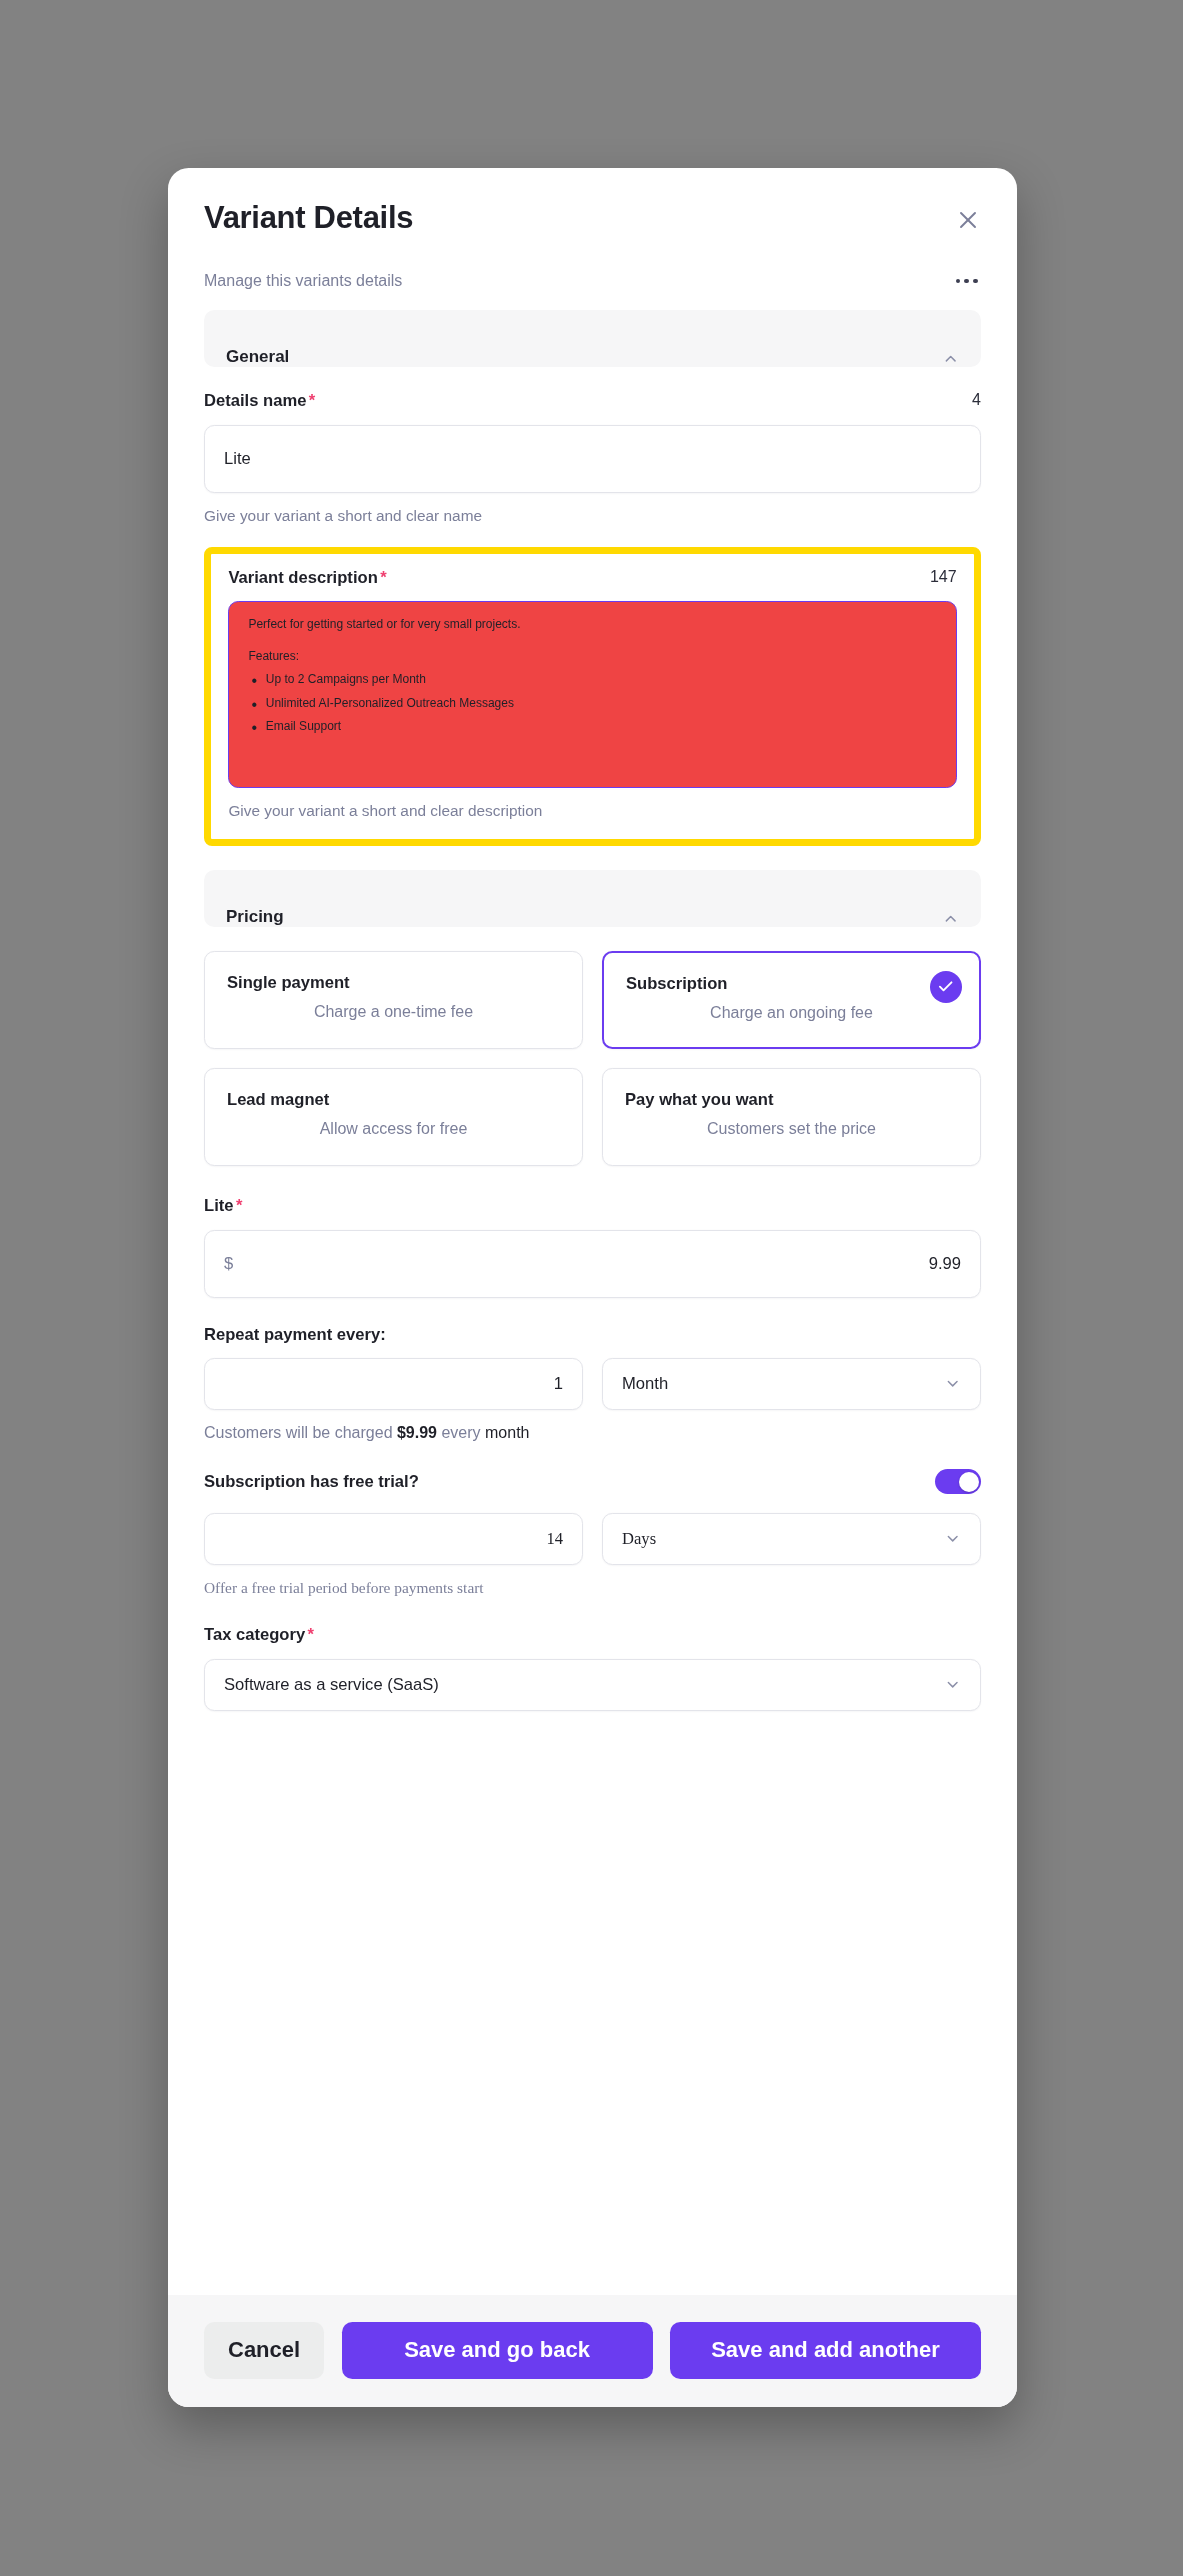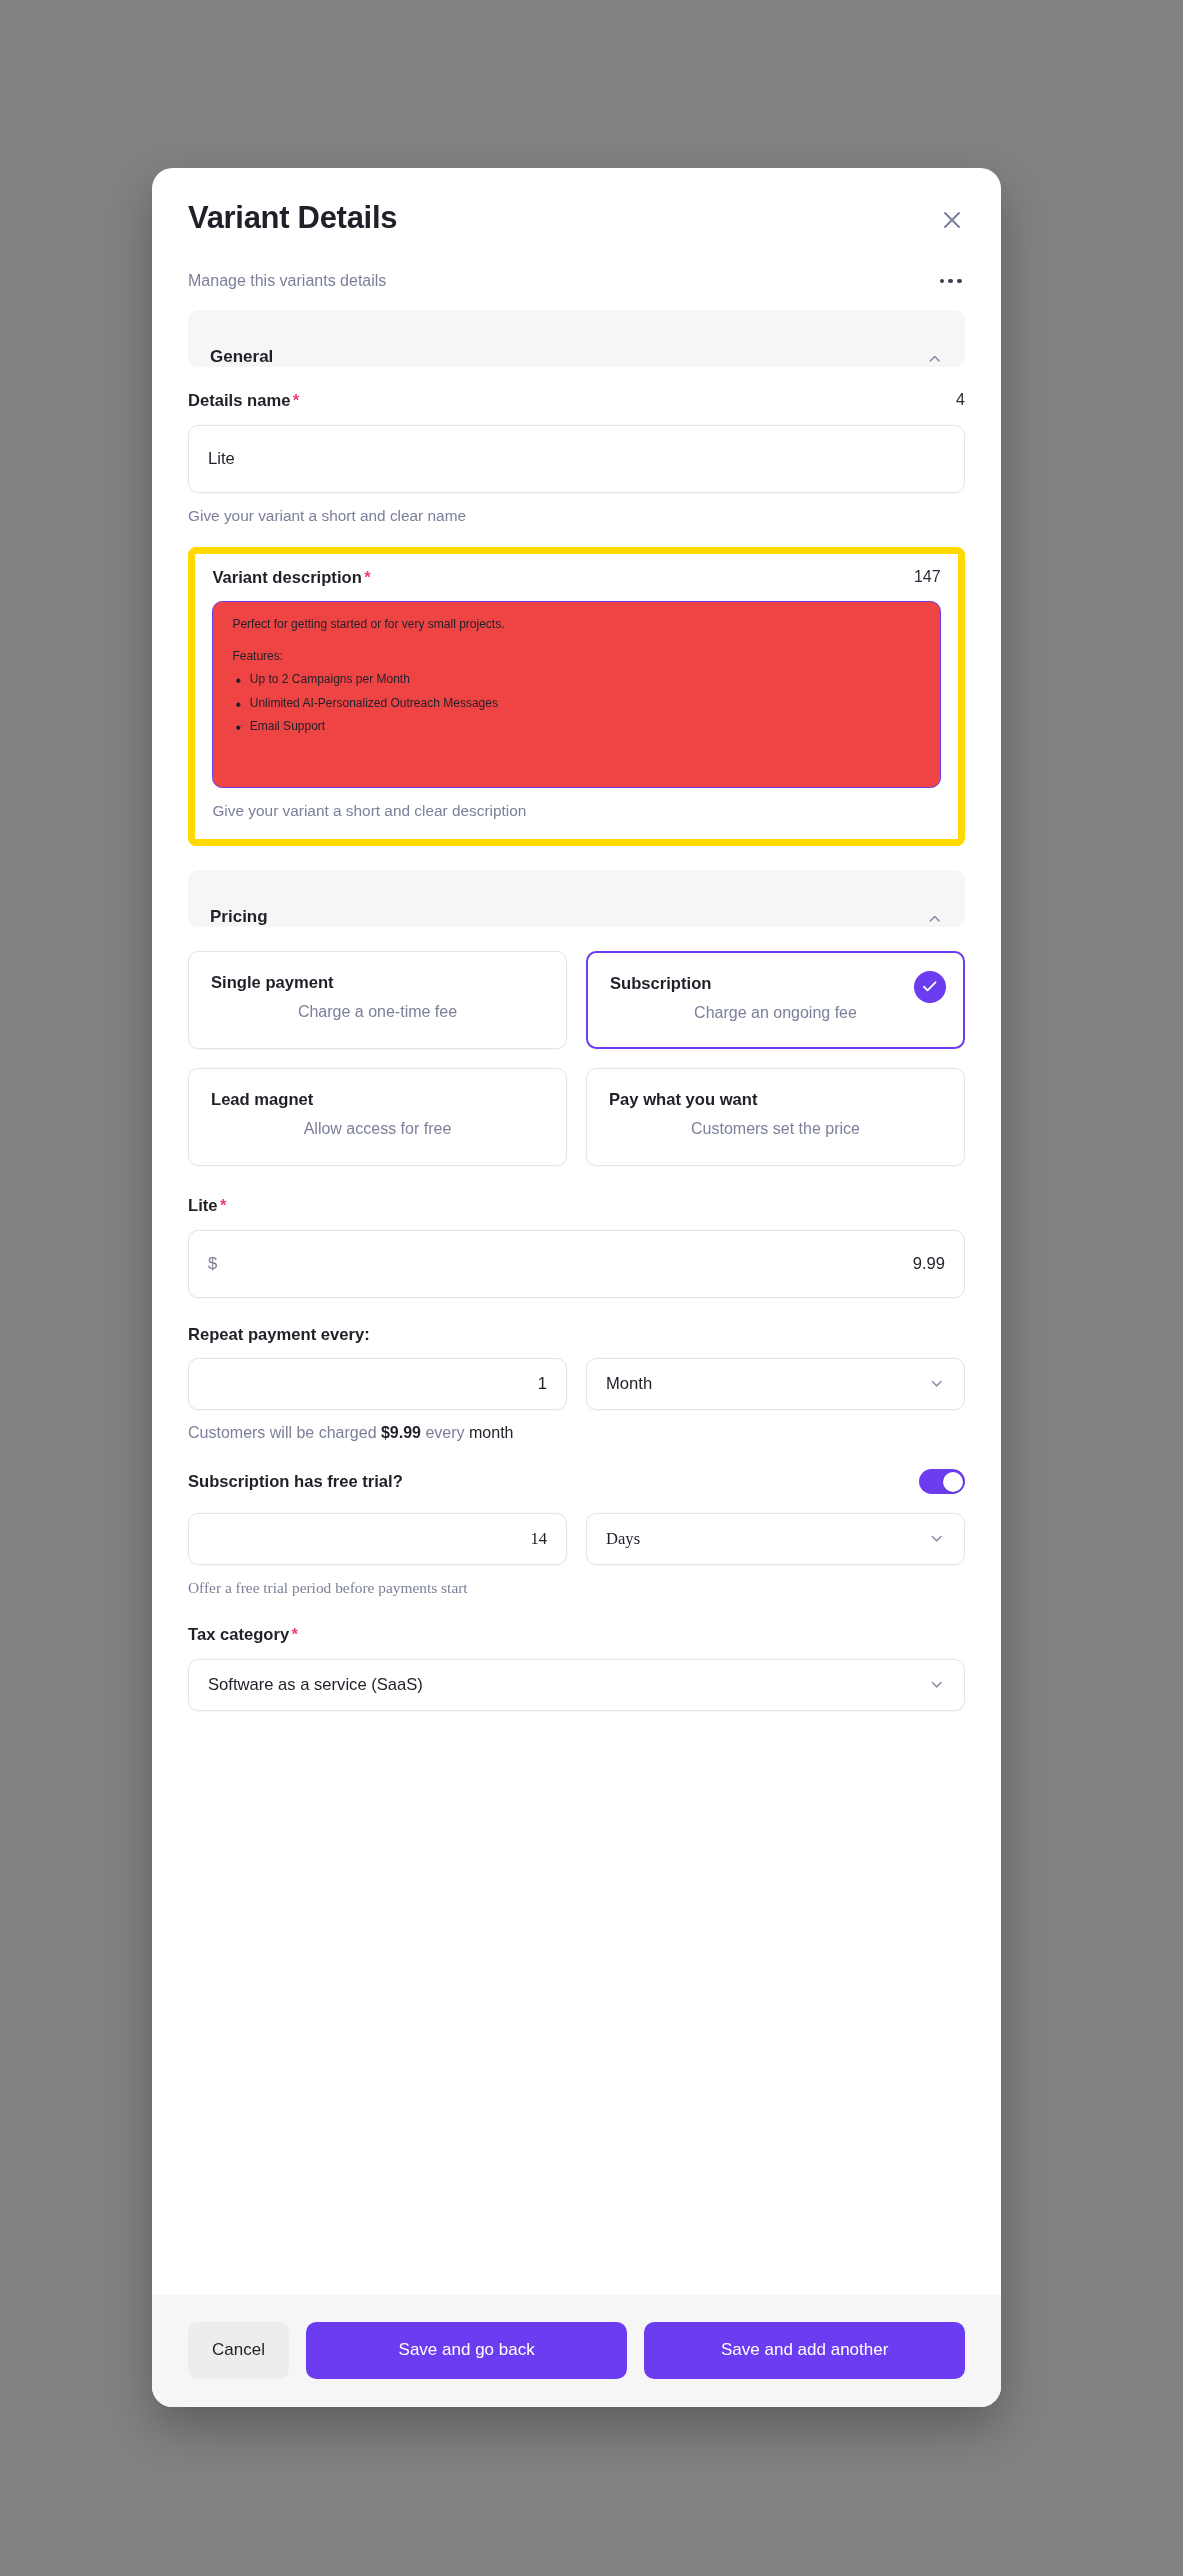--- a/index.html
+++ b/index.html
@@ -15,21 +15,21 @@
   
   .backdrop {
     position: absolute;
     inset: 0;
     background: #828282;
   }
 
   
   .modal {
     position: absolute;
-    left: 152px;
+    left: 168px;
     top: 168px;
     width: 849px;
     height: 2239px;
     background: #ffffff;
     border-radius: 20.6px;
     box-shadow: 0 20.6px 47px rgba(0,0,0,0.28);
     display: flex;
     flex-direction: column;
     overflow: hidden;
   }
@@ -325,22 +325,22 @@
     flex: 0 0 auto;
     background: #f6f6f7;
     padding: 27px 36px 28.5px 36px;
     display: flex;
     gap: 17.4px;
     align-items: center;
   }
   .btn {
     height: 57px;
     border-radius: 10.3px;
-    font-size: 17px;
-    font-weight: 400;
+    font-size: 22px;
+    font-weight: 700;
     display: flex;
     align-items: center;
     justify-content: center;
     cursor: pointer;
     border: none;
     font-family: "Liberation Sans", sans-serif;
     white-space: nowrap;
   }
   .btn-cancel {
     background: #eceded;

